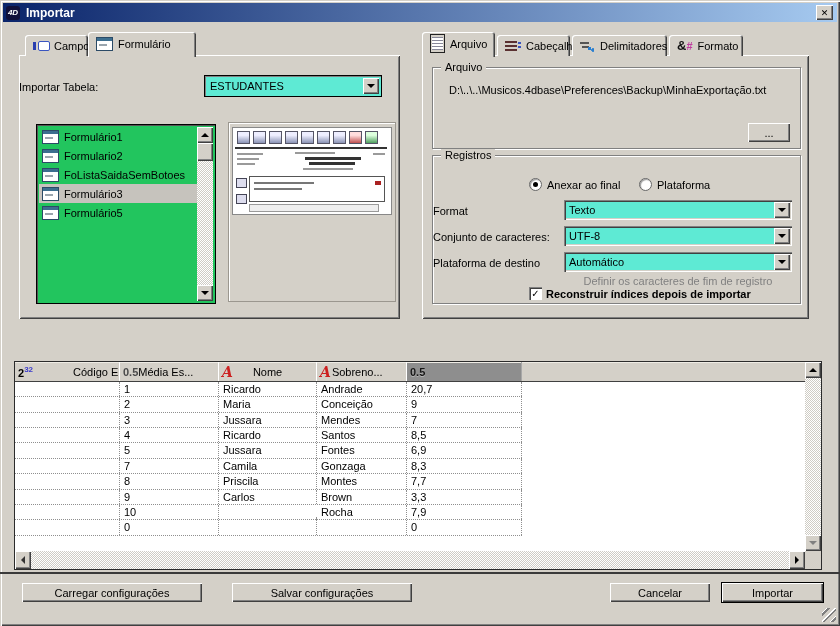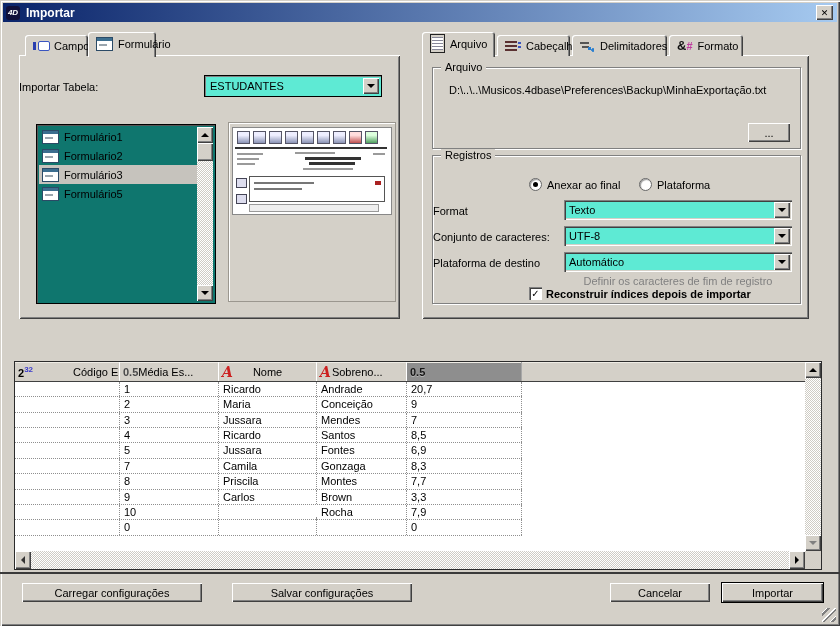--- a/index.html
+++ b/index.html
@@ -81,21 +81,21 @@
   }
   .radio.sel::after{content:"";position:absolute;left:3px;top:3px;width:5px;height:5px;border-radius:50%;background:#000;}
   .checkbox{
     width:13px;height:13px;background:#fff;box-sizing:border-box;text-align:center;
     box-shadow: inset 1px 1px 0 #808080, inset 2px 2px 0 #404040, inset -1px -1px 0 #fff;
     font-size:10px;font-weight:bold;line-height:13px;
   }
   .gray-text{color:#808080;}
   
   .listbox{
-    background:#0f766e;
+    background:#22c55e;
     box-shadow: 0 0 0 1px #000, inset 1px 1px 0 #555;
   }
   .list-item{height:19px;display:flex;align-items:center;gap:5px;padding-left:3px;}
   .list-item.selected{background:#c6c3bd;}
   .li-label{white-space:nowrap;}
   .form-ic{width:15px;height:12px;background:#fff;border:1px solid #2b4a66;position:relative;flex:none;}
   .form-ic::before{content:"";position:absolute;left:0;top:0;right:0;height:3px;background:#3c6e8f;}
   .form-ic::after{content:"";position:absolute;left:2px;top:6px;width:8px;height:2px;background:#9aa5ad;}
   .v-scroll,.h-scroll{background:#fff;}
   .checker{
@@ -180,21 +180,21 @@
   <div class="title-text">Importar</div>
   <div class="close-btn">
       <span>✕</span>
     </div>
 </div>
 
 <div class="abs tab" style="left:25px;width:63px;">
   <span class="ic-campos"></span>
   <span>Campos</span>
 </div>
-<div class="abs tab active" style="left:88px;width:68px;">
+<div class="abs tab active" style="left:88px;width:108px;">
   <span class="form-ic"></span>
   <span>Formulário</span>
 </div>
 <div class="abs panel" style="left:19px;top:55px;width:381px;height:264px;">
 
   <div class="abs label-r" style="left:0;top:26px;width:178px;">Importar Tabela:</div>
   <div class="abs sunken combo combo-strong" style="left:186px;top:21px;width:176px;">
     <span>ESTUDANTES</span>
     <span class="combo-btn">
         <i class="arr-down"></i>
@@ -203,20 +203,24 @@
 
   <div class="abs listbox" style="left:18px;top:70px;width:178px;height:178px;">
     <div class="abs" style="left:2px;top:2px;right:18px;bottom:2px;overflow:hidden;">
         <div class="list-item">
           <span class="form-ic"></span>
           <span class="li-label">Formulário1</span>
         </div>
         <div class="list-item">
           <span class="form-ic"></span>
           <span class="li-label">Formulario2</span>
+        </div>
+        <div class="list-item">
+          <span class="form-ic"></span>
+          <span class="li-label">FoListaSaidaSemBotoes</span>
         </div>
         <div class="list-item selected">
           <span class="form-ic"></span>
           <span class="li-label">Formulário3</span>
         </div>
         <div class="list-item">
           <span class="form-ic"></span>
           <span class="li-label">Formulário5</span>
         </div>
       </div>

